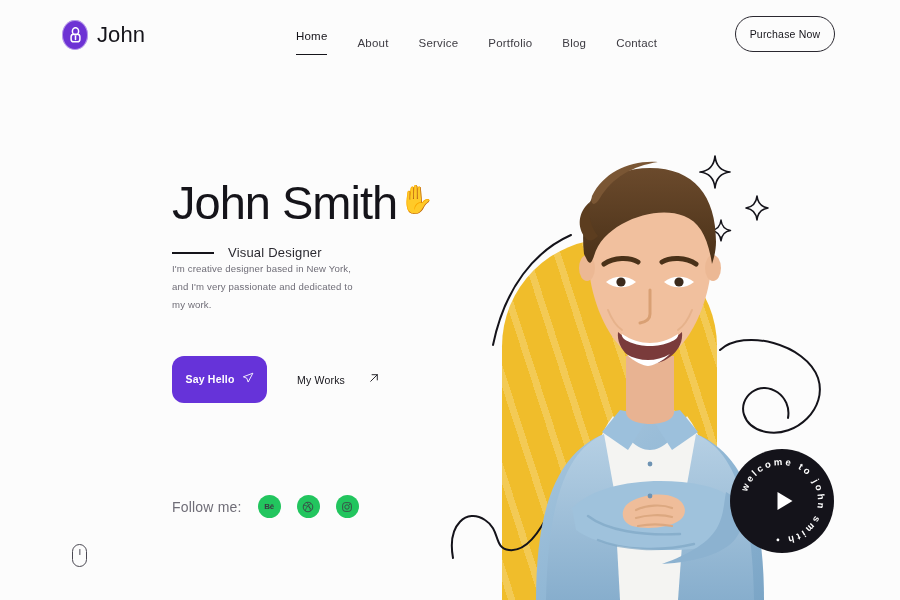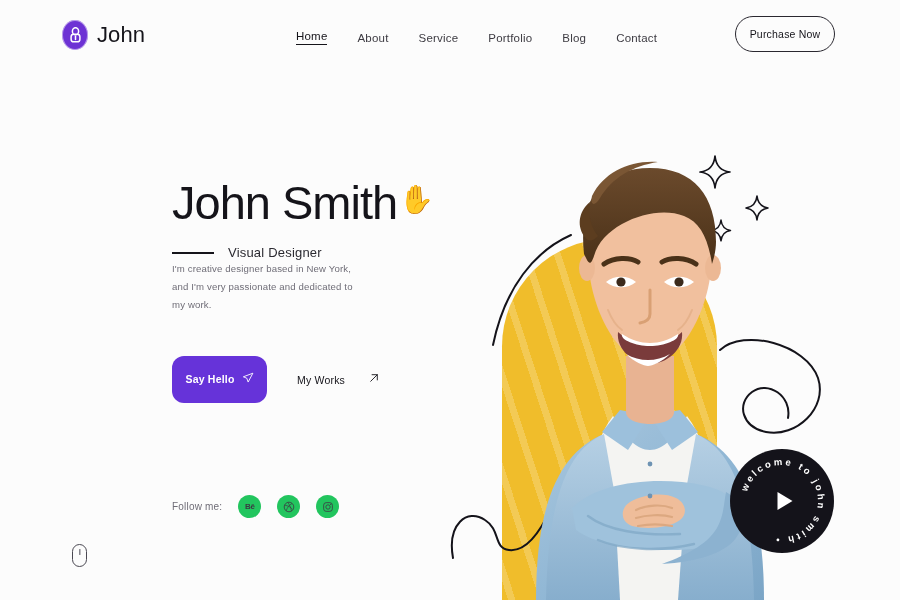--- a/index.html
+++ b/index.html
@@ -21,21 +21,21 @@
     width:26px; height:30px; border-radius:50%;
     background:#6d32d4;
     display:flex; align-items:center; justify-content:center;
     box-shadow:0 0 0 1px rgba(255,255,255,.5) inset;
   }
   .brand-mark svg { display:block; }
   .brand-name { font-size:22px; font-weight:400; letter-spacing:.1px; color:#15141a; }
 
   .nav { position:absolute; left:296px; top:30px; display:flex; align-items:center; gap:30px; }
   .nav-item { font-size:11.5px; color:#3d3b42; letter-spacing:.2px; white-space:nowrap; cursor:pointer; }
-  .nav-item.active { color:#15141a; border-bottom:1.4px solid #15141a; padding-bottom:2px; }
+  .nav-item.active { color:#15141a; border-bottom:1.4px solid #15141a; padding-bottom:12px; }
 
   .purchase-btn {
     position:absolute; right:65px; top:16px;
     width:100px; height:36px; border:1px solid #2a2830; border-radius:26px;
     background:transparent; font-family:inherit; font-size:10.5px; color:#15141a;
     letter-spacing:.2px; cursor:pointer;
   }
 
   
   .hero-copy { position:absolute; left:172px; top:178px; width:320px; z-index:30; }
@@ -60,21 +60,21 @@
     color:#fff; font-family:inherit; font-size:10.5px; font-weight:700; letter-spacing:.2px;
     display:flex; align-items:center; justify-content:center; gap:7px; cursor:pointer;
   }
   .my-works {
     display:flex; align-items:flex-end; gap:23px;
     font-size:10.5px; color:#15141a; letter-spacing:.2px; cursor:pointer; background:none; border:none;
     font-family:inherit;
   }
 
   .follow-row { position:absolute; left:172px; top:495px; display:flex; align-items:center; gap:16px; z-index:30; }
-  .follow-label { font-size:10px; color:#6f6d77; letter-spacing:.2px; }
+  .follow-label { font-size:14px; color:#6f6d77; letter-spacing:.2px; }
   .social-icon {
     width:23px; height:23px; border-radius:50%; background:#22c55e;
     display:flex; align-items:center; justify-content:center; cursor:pointer;
     color:#3b3943;
   }
   .social-icon .be-text { font-size:8px; font-weight:700; letter-spacing:-.3px; }
 
   .scroll-mouse {
     position:absolute; left:72px; top:544px; width:15px; height:23px;
     border:1.3px solid #4a4852; border-radius:8px; z-index:30; cursor:pointer;

